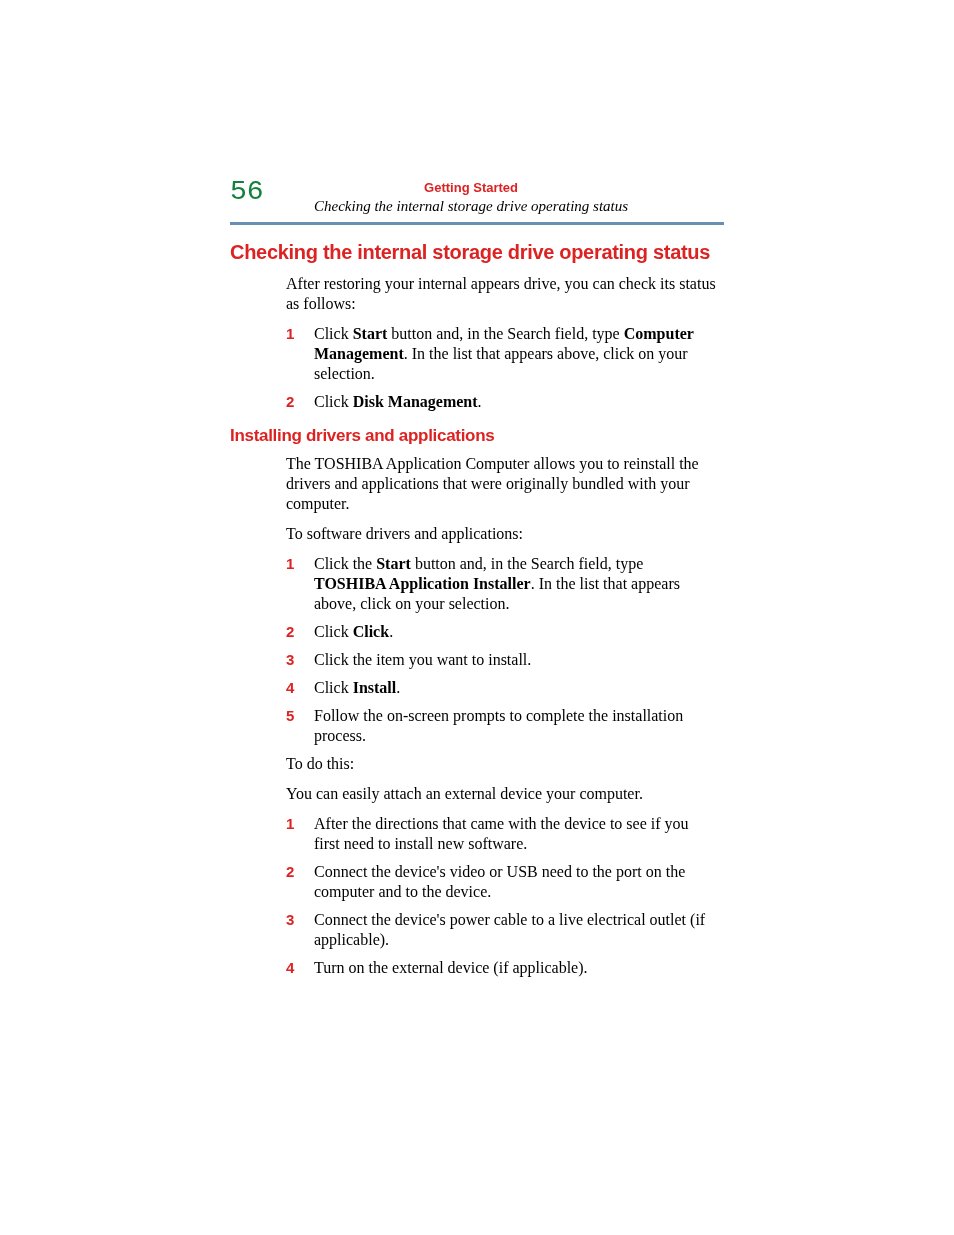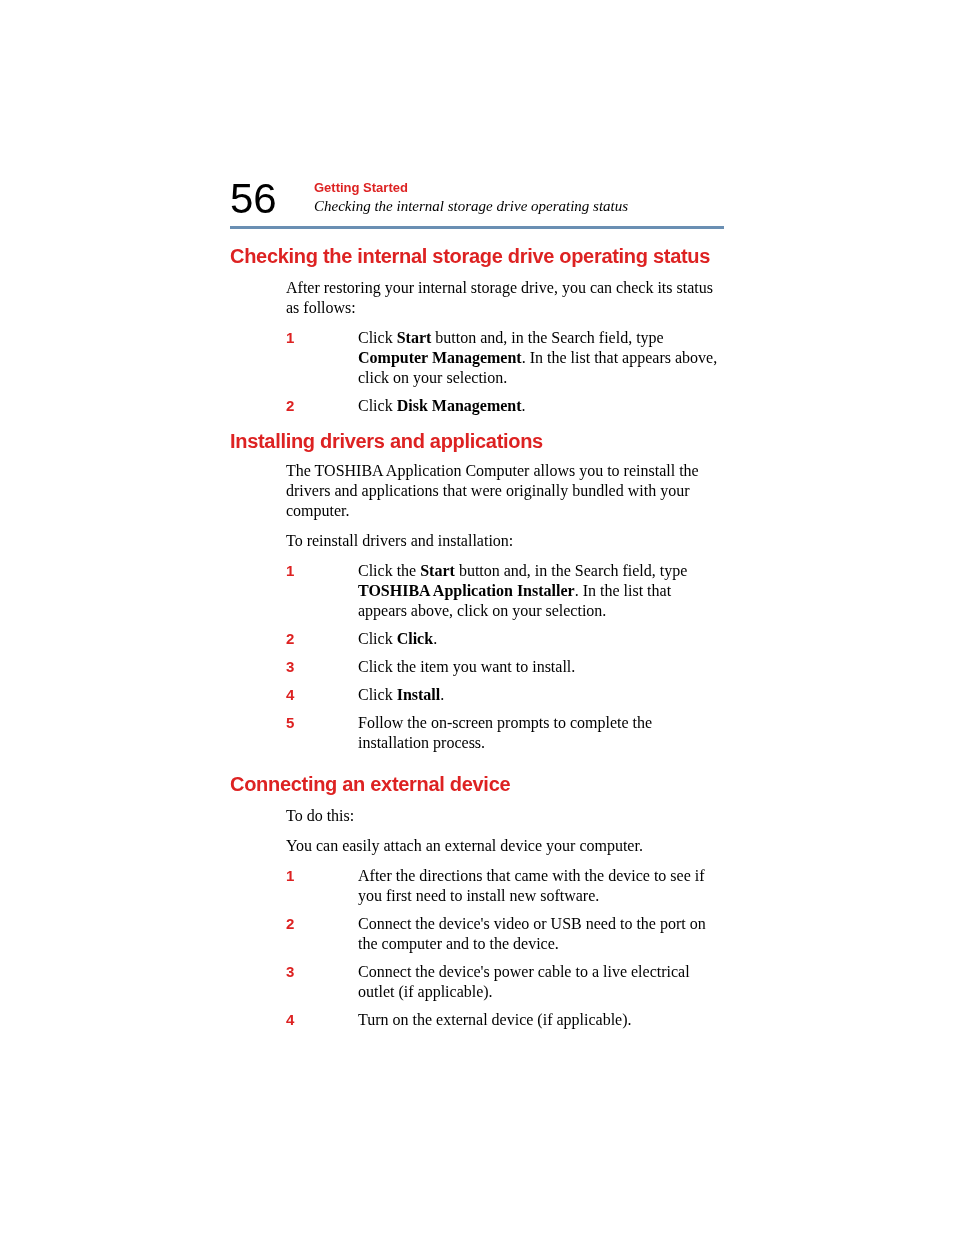--- a/index.html
+++ b/index.html
@@ -16,37 +16,38 @@
       left: 230px;
       top: 178px;
       width: 500px;
     }
     .header-row {
       display: flex;
       align-items: flex-start;
       margin-bottom: 6px;
     }
     .page-number {
-      font-family: Liberation Sans, sans-serif;
-      font-size: 42px;
-      color: #000000;
+      font-family: Liberation Mono, monospace;
+      font-size: 28px;
+      color: #15803d;
       font-weight: 400;
       line-height: 1;
       width: 84px;
       flex-shrink: 0;
     }
     .header-text {
       padding-top: 2px;
     }
     .chapter {
       font-family: Arial, Helvetica, sans-serif;
       font-size: 13px;
       font-weight: bold;
       color: #d22;
       line-height: 1.3;
+      text-align: center;
     }
     .section-sub {
       font-family: "Times New Roman", Times, serif;
       font-style: italic;
       font-size: 15px;
       color: #000;
       line-height: 1.3;
     }
     .hr {
       height: 3px;
@@ -59,21 +60,21 @@
       font-weight: bold;
       color: #d22;
       font-size: 20px;
       letter-spacing: -0.3px;
       margin-bottom: 10px;
     }
     .h2 {
       font-family: Arial, Helvetica, sans-serif;
       font-weight: bold;
       color: #d22;
-      font-size: 20px;
+      font-size: 17px;
       letter-spacing: -0.3px;
       margin-top: 14px;
       margin-bottom: 8px;
     }
     .body-p {
       font-size: 16px;
       line-height: 1.25;
       margin-left: 56px;
       margin-bottom: 10px;
       width: 432px;
@@ -92,56 +93,55 @@
       font-family: Arial, Helvetica, sans-serif;
       font-weight: bold;
       color: #d22;
       width: 28px;
       flex-shrink: 0;
       font-size: 15px;
       padding-top: 1px;
     }
     .li-text {
       flex: 1;
-      margin-left: 44px;
     }
     .bold { font-weight: bold; }
     .section-gap { margin-top: 20px; }
   </style>
 </head>
 <body>
 
 <div class="page">
 
   <div class="header-row">
     <div class="page-number">56</div>
     <div class="header-text">
       <div class="chapter">Getting Started</div>
       <div class="section-sub">Checking the internal storage drive operating status</div>
     </div>
   </div>
 
   <div class="hr"></div>
 
   <div class="h1">Checking the internal storage drive operating status</div>
-  <p class="body-p">After restoring your internal storage drive, you can check its status as follows:</p>
+  <p class="body-p">After restoring your internal appears drive, you can check its status as follows:</p>
   <div class="ol">
     <div class="li">
       <div class="li-num">1</div>
       <div class="li-text"><span>Click </span><span class="bold">Start</span><span> button and, in the Search field, type </span><span class="bold">Computer Management</span><span>. In the list that appears above, click on your selection.</span></div>
     </div>
     <div class="li">
       <div class="li-num">2</div>
       <div class="li-text"><span>Click </span><span class="bold">Disk Management</span><span>.</span></div>
     </div>
   </div>
 
   <div class="h2">Installing drivers and applications</div>
   <p class="body-p">The TOSHIBA Application Computer allows you to reinstall the drivers and applications that were originally bundled with your computer.</p>
-  <p class="body-p">To reinstall drivers and installation:</p>
+  <p class="body-p">To software drivers and applications:</p>
   <div class="ol">
     <div class="li">
       <div class="li-num">1</div>
       <div class="li-text"><span>Click the </span><span class="bold">Start</span><span> button and, in the Search field, type </span><span class="bold">TOSHIBA Application Installer</span><span>. In the list that appears above, click on your selection.</span></div>
     </div>
     <div class="li">
       <div class="li-num">2</div>
       <div class="li-text"><span>Click </span><span class="bold">Click</span><span>.</span></div>
     </div>
     <div class="li">
@@ -151,21 +151,20 @@
     <div class="li">
       <div class="li-num">4</div>
       <div class="li-text"><span>Click </span><span class="bold">Install</span><span>.</span></div>
     </div>
     <div class="li">
       <div class="li-num">5</div>
       <div class="li-text">Follow the on-screen prompts to complete the installation process.</div>
     </div>
   </div>
 
-  <div class="h1 section-gap">Connecting an external device</div>
   <p class="body-p">To do this:</p>
   <p class="body-p">You can easily attach an external device your computer.</p>
   <div class="ol">
     <div class="li">
       <div class="li-num">1</div>
       <div class="li-text">After the directions that came with the device to see if you first need to install new software.</div>
     </div>
     <div class="li">
       <div class="li-num">2</div>
       <div class="li-text">Connect the device's video or USB need to the port on the computer and to the device.</div>

